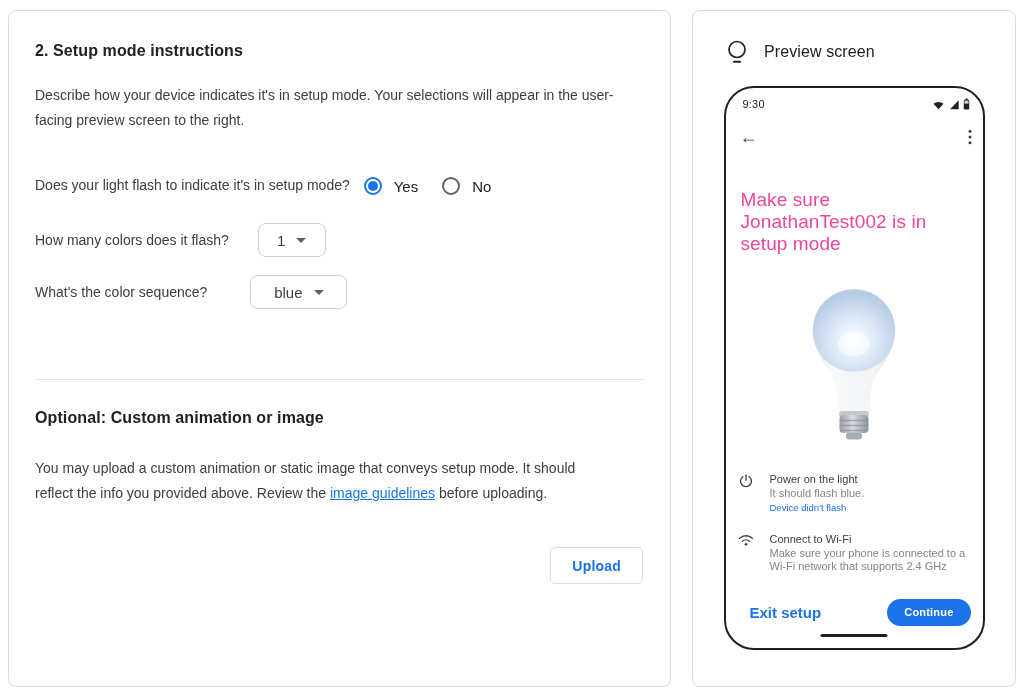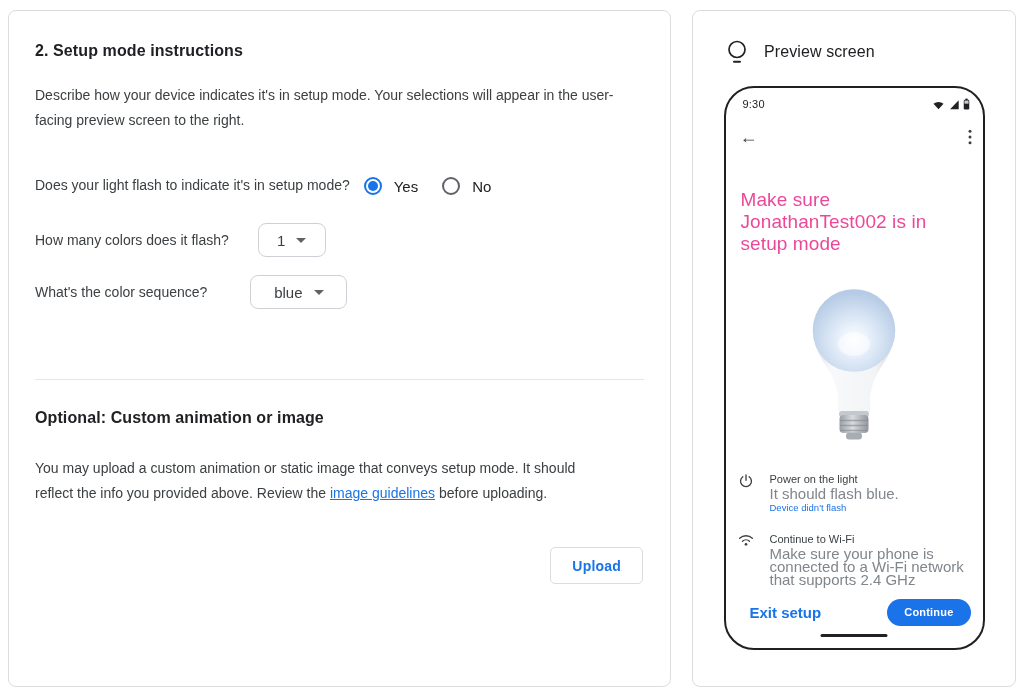--- a/index.html
+++ b/index.html
@@ -62,21 +62,21 @@
   .screen-title { position: absolute; top: 101px; left: 15px; width: 218px;
     font-size: 19px; line-height: 22px; color: #ec4899; letter-spacing: .1px; }
 
   .bulb-wrap { position: absolute; top: 196px; left: 50%; transform: translateX(-50%); }
 
   .step { position: absolute; left: 12px; right: 2px; display: flex; gap: 16px; }
   .step-1 { top: 384px; }
   .step-2 { top: 444px; }
   .step-icon { flex: none; width: 16px; margin-top: 1px; }
   .step-title { font-size: 11px; color: #3c4043; line-height: 14px; }
-  .step-sub { font-size: 15px; color: #80868b; line-height: 13px; margin-top: 1px; max-width: 204px; }
+  .step-sub { font-size: 11px; color: #80868b; line-height: 13px; margin-top: 1px; max-width: 204px; }
   .step-link { font-size: 9.5px; color: #1a73e8; line-height: 13px; margin-top: 1px; cursor: pointer; }
 
   .phone-bottom { position: absolute; left: 24px; right: 12px; top: 510px; height: 28px;
     display: flex; justify-content: space-between; align-items: center; }
   .exit-link { font-size: 15px; font-weight: 600; color: #1a73e8; cursor: pointer; }
   .continue-btn { font-family: inherit; border: none; background: #1a73e8; color: #fff; font-size: 11px;
     font-weight: 600; padding: 0 17px; height: 27px; border-radius: 14px; cursor: pointer; letter-spacing: .2px; }
 
   .home-indicator { position: absolute; bottom: 11px; left: 50%; transform: translateX(-50%);
     width: 67px; height: 3.5px; background: #202124; border-radius: 2px; }
@@ -210,21 +210,21 @@
       </div>
     </div>
 
     <div class="step step-2">
       <svg class="step-icon" width="16" height="14" viewBox="0 0 24 20">
         <path d="M2.5 7.5 a13.5 13.5 0 0 1 19 0" stroke="#3c4043" stroke-width="2" fill="none" stroke-linecap="round"></path>
         <path d="M6.8 12 a7.5 7.5 0 0 1 10.4 0" stroke="#3c4043" stroke-width="2" fill="none" stroke-linecap="round"></path>
         <circle cx="12" cy="16.5" r="2" fill="#3c4043"></circle>
       </svg>
       <div>
-        <div class="step-title">Continue to Wi-Fi</div>
+        <div class="step-title">Connect to Wi-Fi</div>
         <div class="step-sub">Make sure your phone is connected to a Wi-Fi network that supports 2.4 GHz</div>
       </div>
     </div>
 
     <div class="phone-bottom">
       <span class="exit-link">Exit setup</span>
       <button class="continue-btn">Continue</button>
     </div>
 
     <div class="home-indicator"></div>

